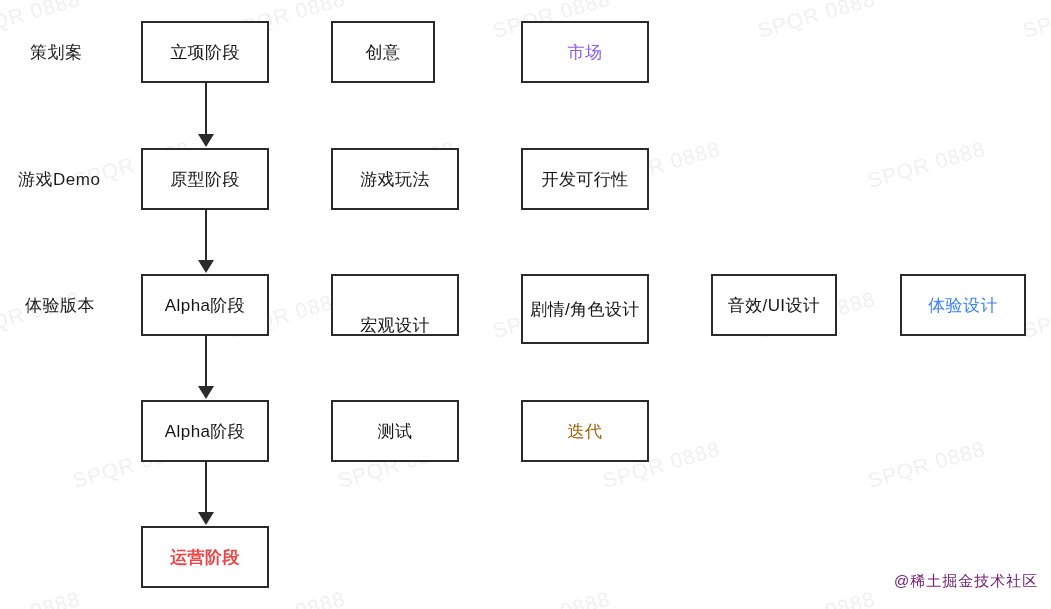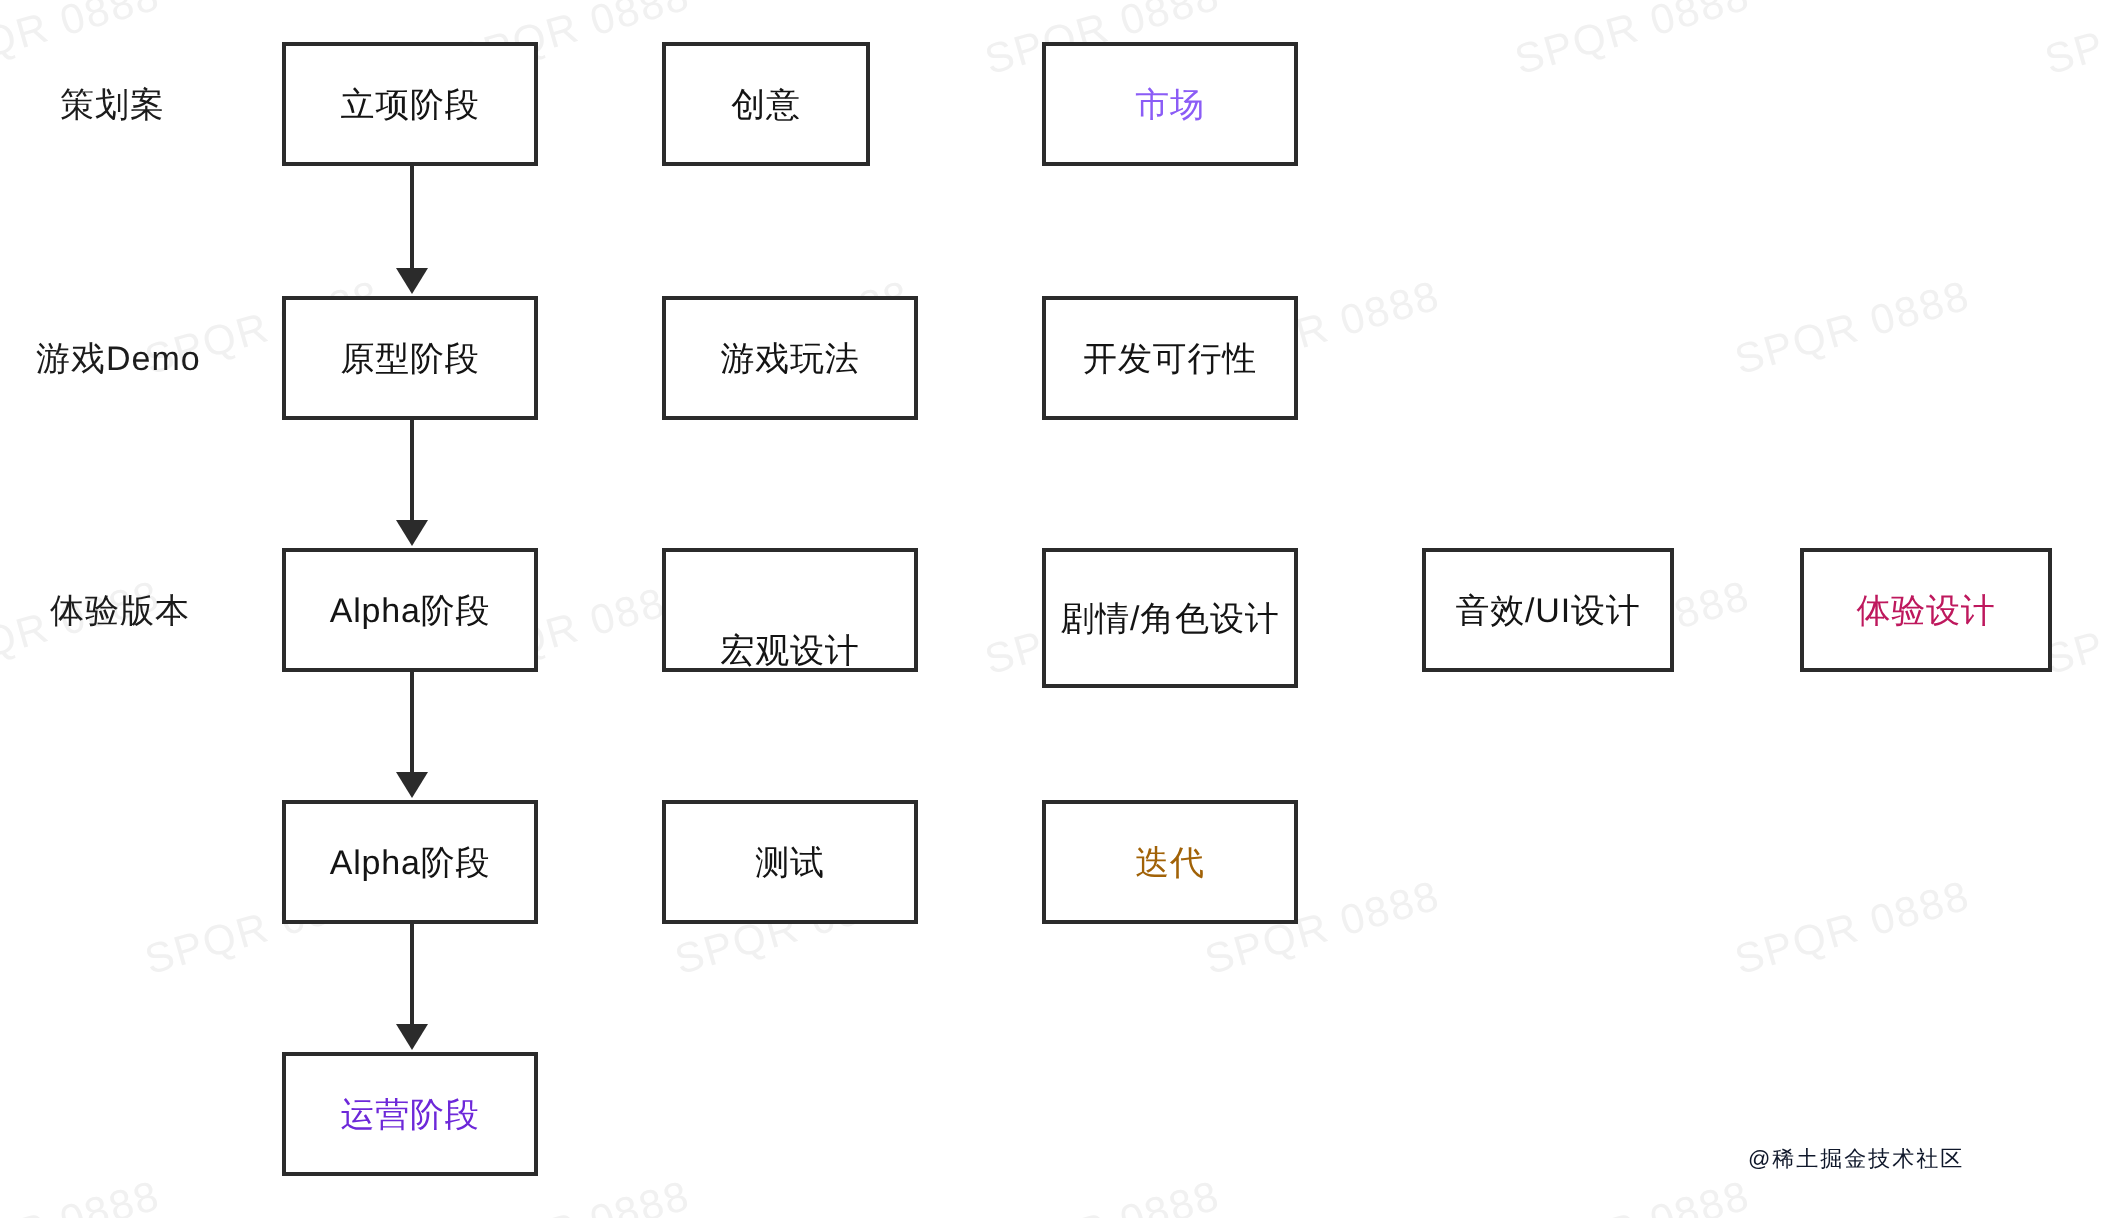--- a/index.html
+++ b/index.html
@@ -80,25 +80,26 @@
     position: absolute;
     left: 0; top: 0;
     width: 1051px;
     height: 609px;
     z-index: 1;
     pointer-events: none;
   }
 
   .credit {
     position: absolute;
-    font-size: 11px;
-    color: #0f172a;
+    font-size: 15px;
+    color: #701a75;
     white-space: nowrap;
     letter-spacing: 1px;
     z-index: 3;
+    margin-left: 20px;
   }
 </style>
 </head>
 <body>
 
 <div id="canvas">
 
   <div id="watermark-layer">
       <div class="wm" style="left: -40px; top: 20px; color: rgb(241, 241, 241); transform: rotate(-16deg);">SPQR 0888</div>
       <div class="wm" style="left: 225px; top: 20px; color: rgb(241, 241, 241); transform: rotate(-16deg);">SPQR 0888</div>
@@ -172,31 +173,31 @@
       <div class="node-box" style="left: 331px; top: 274px; width: 128px; height: 62px; border-color: rgb(43, 43, 43); align-items: flex-end;">
         <span class="node-label" style="color: rgb(20, 20, 20);">宏观设计</span>
       </div>
       <div class="node-box" style="left: 521px; top: 274px; width: 128px; height: 70px; border-color: rgb(43, 43, 43);">
         <span class="node-label" style="color: rgb(20, 20, 20);">剧情/角色设计</span>
       </div>
       <div class="node-box" style="left: 711px; top: 274px; width: 126px; height: 62px; border-color: rgb(43, 43, 43);">
         <span class="node-label" style="color: rgb(20, 20, 20);">音效/UI设计</span>
       </div>
       <div class="node-box" style="left: 900px; top: 274px; width: 126px; height: 62px; border-color: rgb(43, 43, 43);">
-        <span class="node-label" style="color: #be185d;">体验设计</span>
+        <span class="node-label" style="color: #3b82f6;">体验设计</span>
       </div>
       <div class="node-box" style="left: 141px; top: 400px; width: 128px; height: 62px; border-color: rgb(43, 43, 43);">
         <span class="node-label" style="color: rgb(20, 20, 20);">Alpha阶段</span>
       </div>
       <div class="node-box" style="left: 331px; top: 400px; width: 128px; height: 62px; border-color: rgb(43, 43, 43);">
         <span class="node-label" style="color: rgb(20, 20, 20);">测试</span>
       </div>
       <div class="node-box" style="left: 521px; top: 400px; width: 128px; height: 62px; border-color: rgb(43, 43, 43);">
         <span class="node-label" style="color: #a16207;">迭代</span>
       </div>
       <div class="node-box" style="left: 141px; top: 526px; width: 128px; height: 62px; border-color: rgb(43, 43, 43);">
-        <span class="node-label" style="color: #6d28d9;">运营阶段</span>
+        <span class="node-label" style="color: #ef4444; font-weight: bold;">运营阶段</span>
       </div>
     </div>
 
   <div class="credit" style="left:874px; top:572px;">@稀土掘金技术社区</div>
 
 </div>
 
 </body></html>

